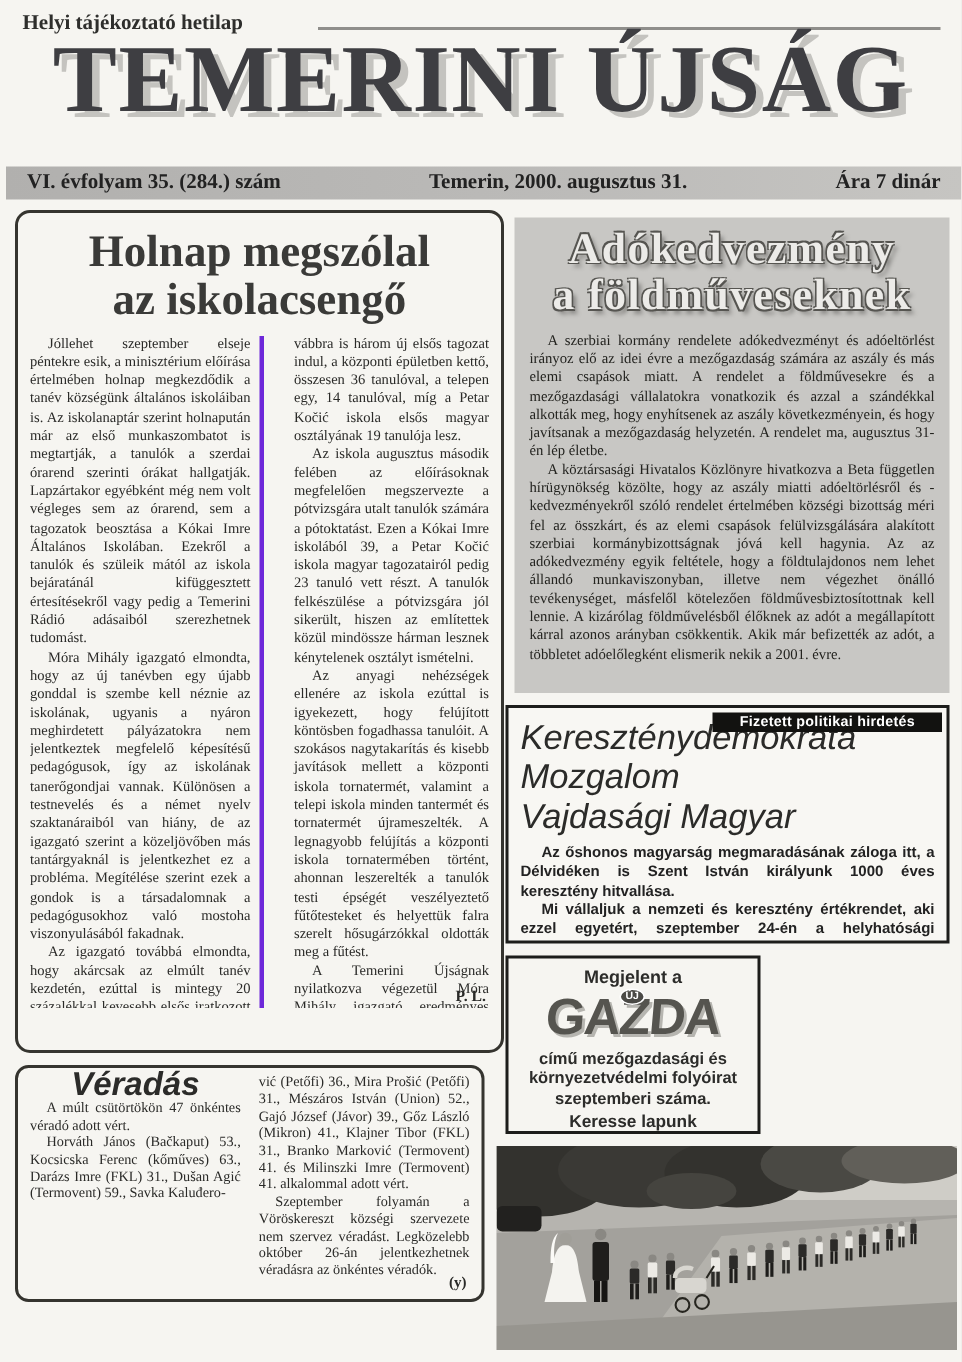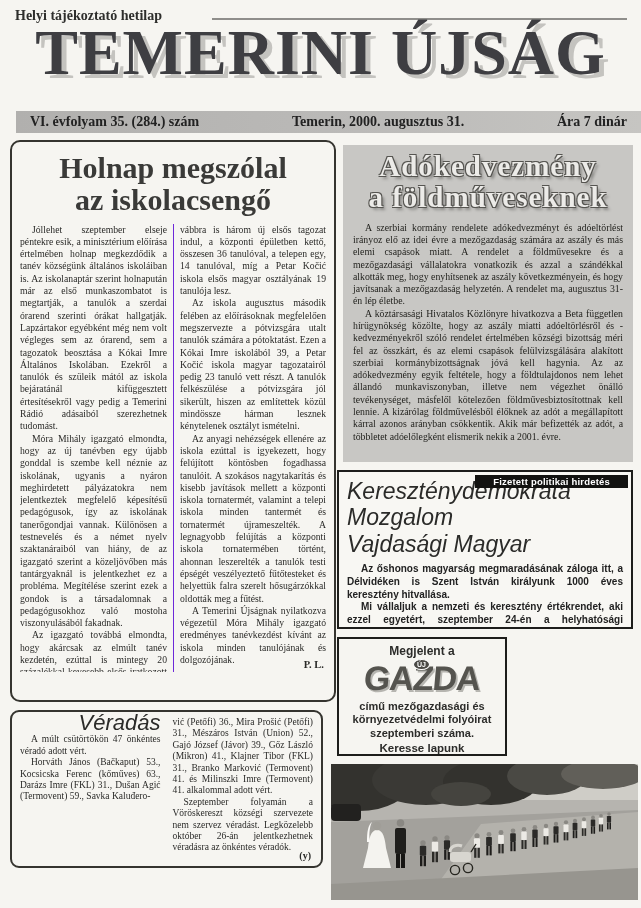--- a/index.html
+++ b/index.html
@@ -5,36 +5,36 @@
   html,body{margin:0;padding:0;background:#e9e7e3;}
   .page{position:relative;width:641px;height:908px;background:#f6f5f1;overflow:hidden;
         font-family:"Liberation Serif",serif;color:#2a2a28;}
 
   
   .tagline{position:absolute;left:15px;top:8px;font-size:14px;font-weight:bold;color:#2e2e2c;}
   .tagline-rule{position:absolute;left:212px;right:14px;top:18px;border-top:2px solid #8f8e8b;}
   .masthead{position:absolute;left:0;right:0;top:16px;margin:0;text-align:center;
             font-size:64px;font-weight:bold;letter-spacing:1px;color:#3e3e42;
             text-shadow:5px 4px 0 #c4c3bf;z-index:2;}
-  .issue-bar{position:absolute;left:16px;right:0;top:111px;height:22px;
+  .issue-bar{position:absolute;left:4px;right:0;top:111px;height:22px;
              background:linear-gradient(to right,#b1b0ae,#bbbab8 55%,#c6c5c2);
              display:flex;justify-content:space-between;align-items:center;
              padding:0 14px;box-sizing:border-box;font-weight:bold;font-size:14px;color:#222;}
 
   
   .school-box{position:absolute;left:10px;top:140px;width:326px;height:562px;
               border:2px solid #35342f;border-radius:10px;box-sizing:border-box;
               padding:6px 8px;overflow:hidden;}
   .school-headline{text-align:center;font-size:30px;font-weight:bold;line-height:1.06;
                    color:#3a3a38;margin:4px 0 8px;}
   .school-body{display:flex;height:448px;overflow:hidden;}
   .school-col{width:50%;box-sizing:border-box;font-size:9.7px;line-height:12.3px;
               text-align:justify;}
   .school-col.c1{padding-right:6px;}
-  .school-col.c2{padding-left:6px;border-left:1px solid #6d28d9;position:relative;}
+  .school-col.c2{padding-left:20px;border-left:3px solid #6d28d9;position:relative;}
   .school-col p{margin:0;text-indent:12px;}
   .school-col p.noindent{text-indent:0;}
   .sig-pl{position:absolute;right:2px;bottom:0;font-weight:bold;font-size:10.5px;}
 
   
   .tax-panel{position:absolute;left:343px;top:145px;width:290px;height:317px;
              background:#c8c7c4;box-sizing:border-box;padding:4px 10px;overflow:hidden;}
   .tax-headline{text-align:center;font-size:29px;font-weight:bold;line-height:1.08;
                 margin:2px 0 8px;letter-spacing:1px;color:#ecebe8;
                 text-shadow:-1px -1px 0 #565551,1px -1px 0 #565551,-1px 1px 0 #565551,
@@ -74,22 +74,22 @@
   .wedding-box p{margin:0;font-size:9.8px;font-weight:bold;line-height:1.14;color:#2c2c2a;}
 
   
   .veradas-box{position:absolute;left:10px;top:710px;width:313px;height:158px;
                border:2px solid #35342f;border-radius:9px;box-sizing:border-box;
                padding:5px 8px;overflow:hidden;display:flex;}
   .veradas-col{width:50%;box-sizing:border-box;font-size:9.5px;line-height:11.4px;
                text-align:justify;}
   .veradas-col.c1{padding-right:6px;}
   .veradas-col.c2{padding-left:6px;position:relative;}
-  .veradas-title{font-family:"Liberation Sans",sans-serif;font-style:italic;font-weight:normal;
-                 font-size:22px;text-align:right;margin:0 0 6px;color:#2b2b29;}
+  .veradas-title{font-family:"Liberation Sans",sans-serif;font-style:italic;font-weight:bold;
+                 font-size:22px;text-align:center;margin:0 0 6px;color:#2b2b29;}
   .veradas-col p{margin:0;text-indent:11px;}
   .veradas-col p.noindent{text-indent:0;}
   .sig-y{position:absolute;right:2px;bottom:0;font-weight:bold;font-size:10px;}
 
   
   .photo{position:absolute;left:331px;top:764px;width:307px;height:136px;overflow:hidden;
          background:#b6b4af;}
   .photo svg{display:block;}
 </style>
 </head>

